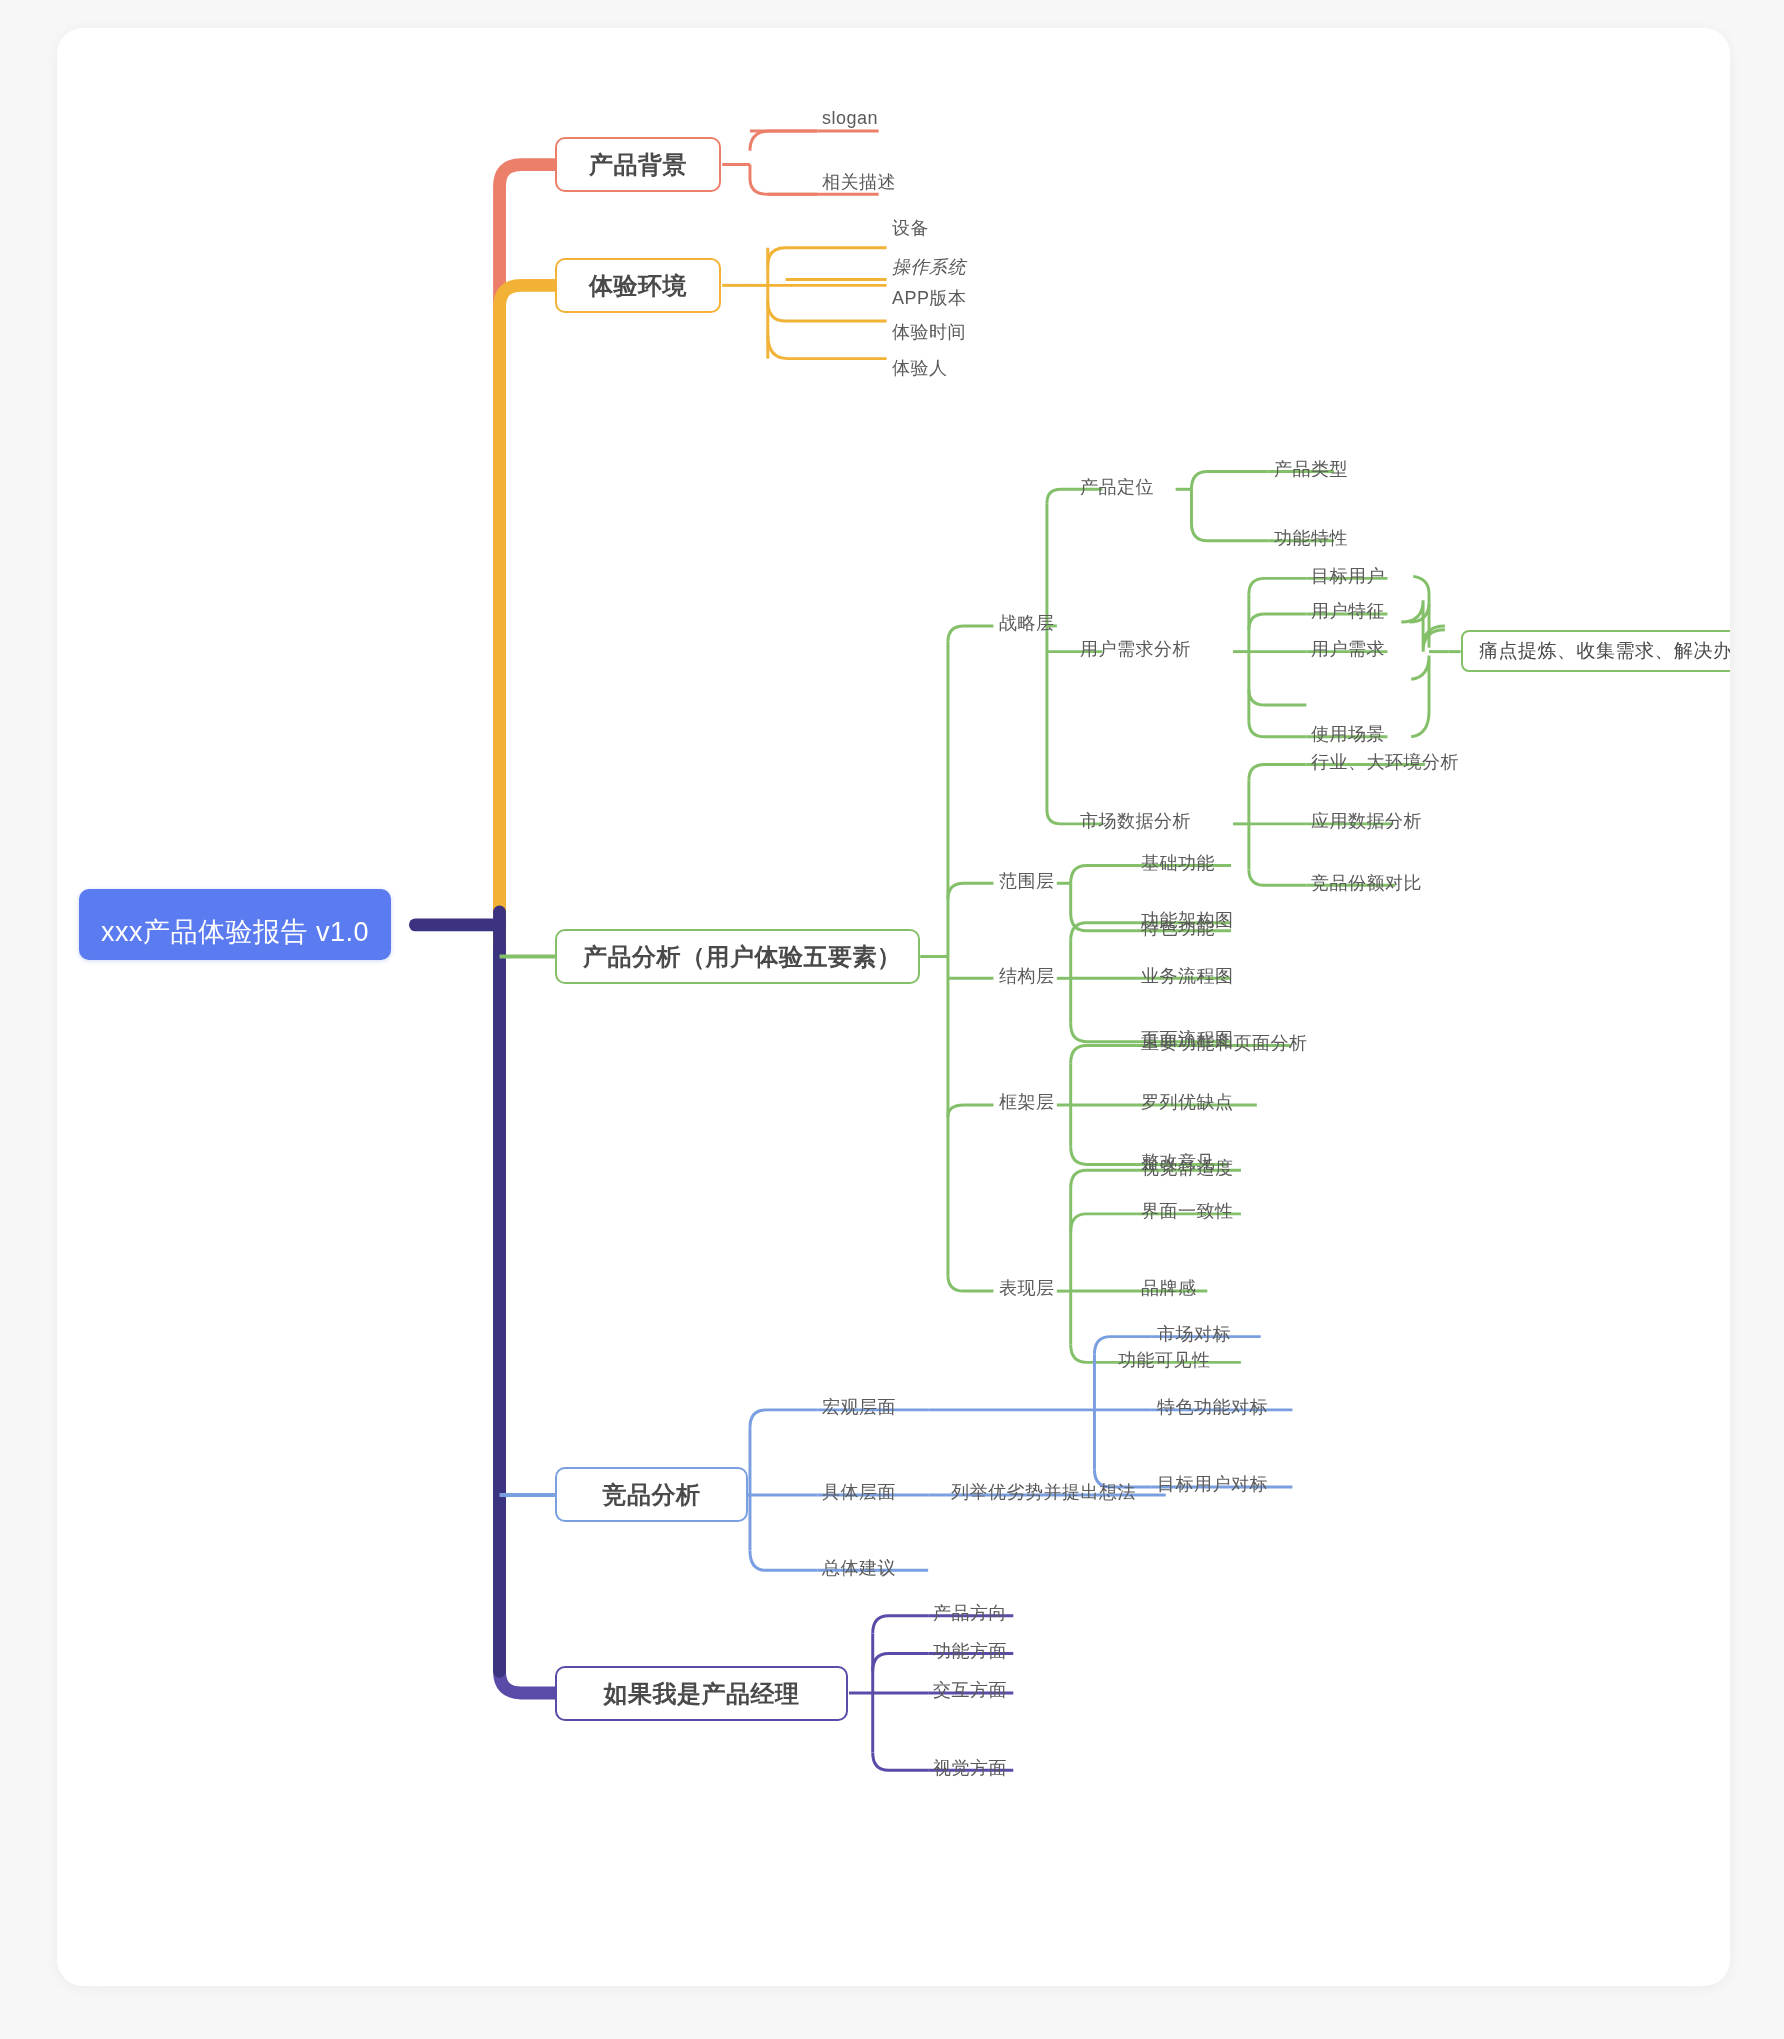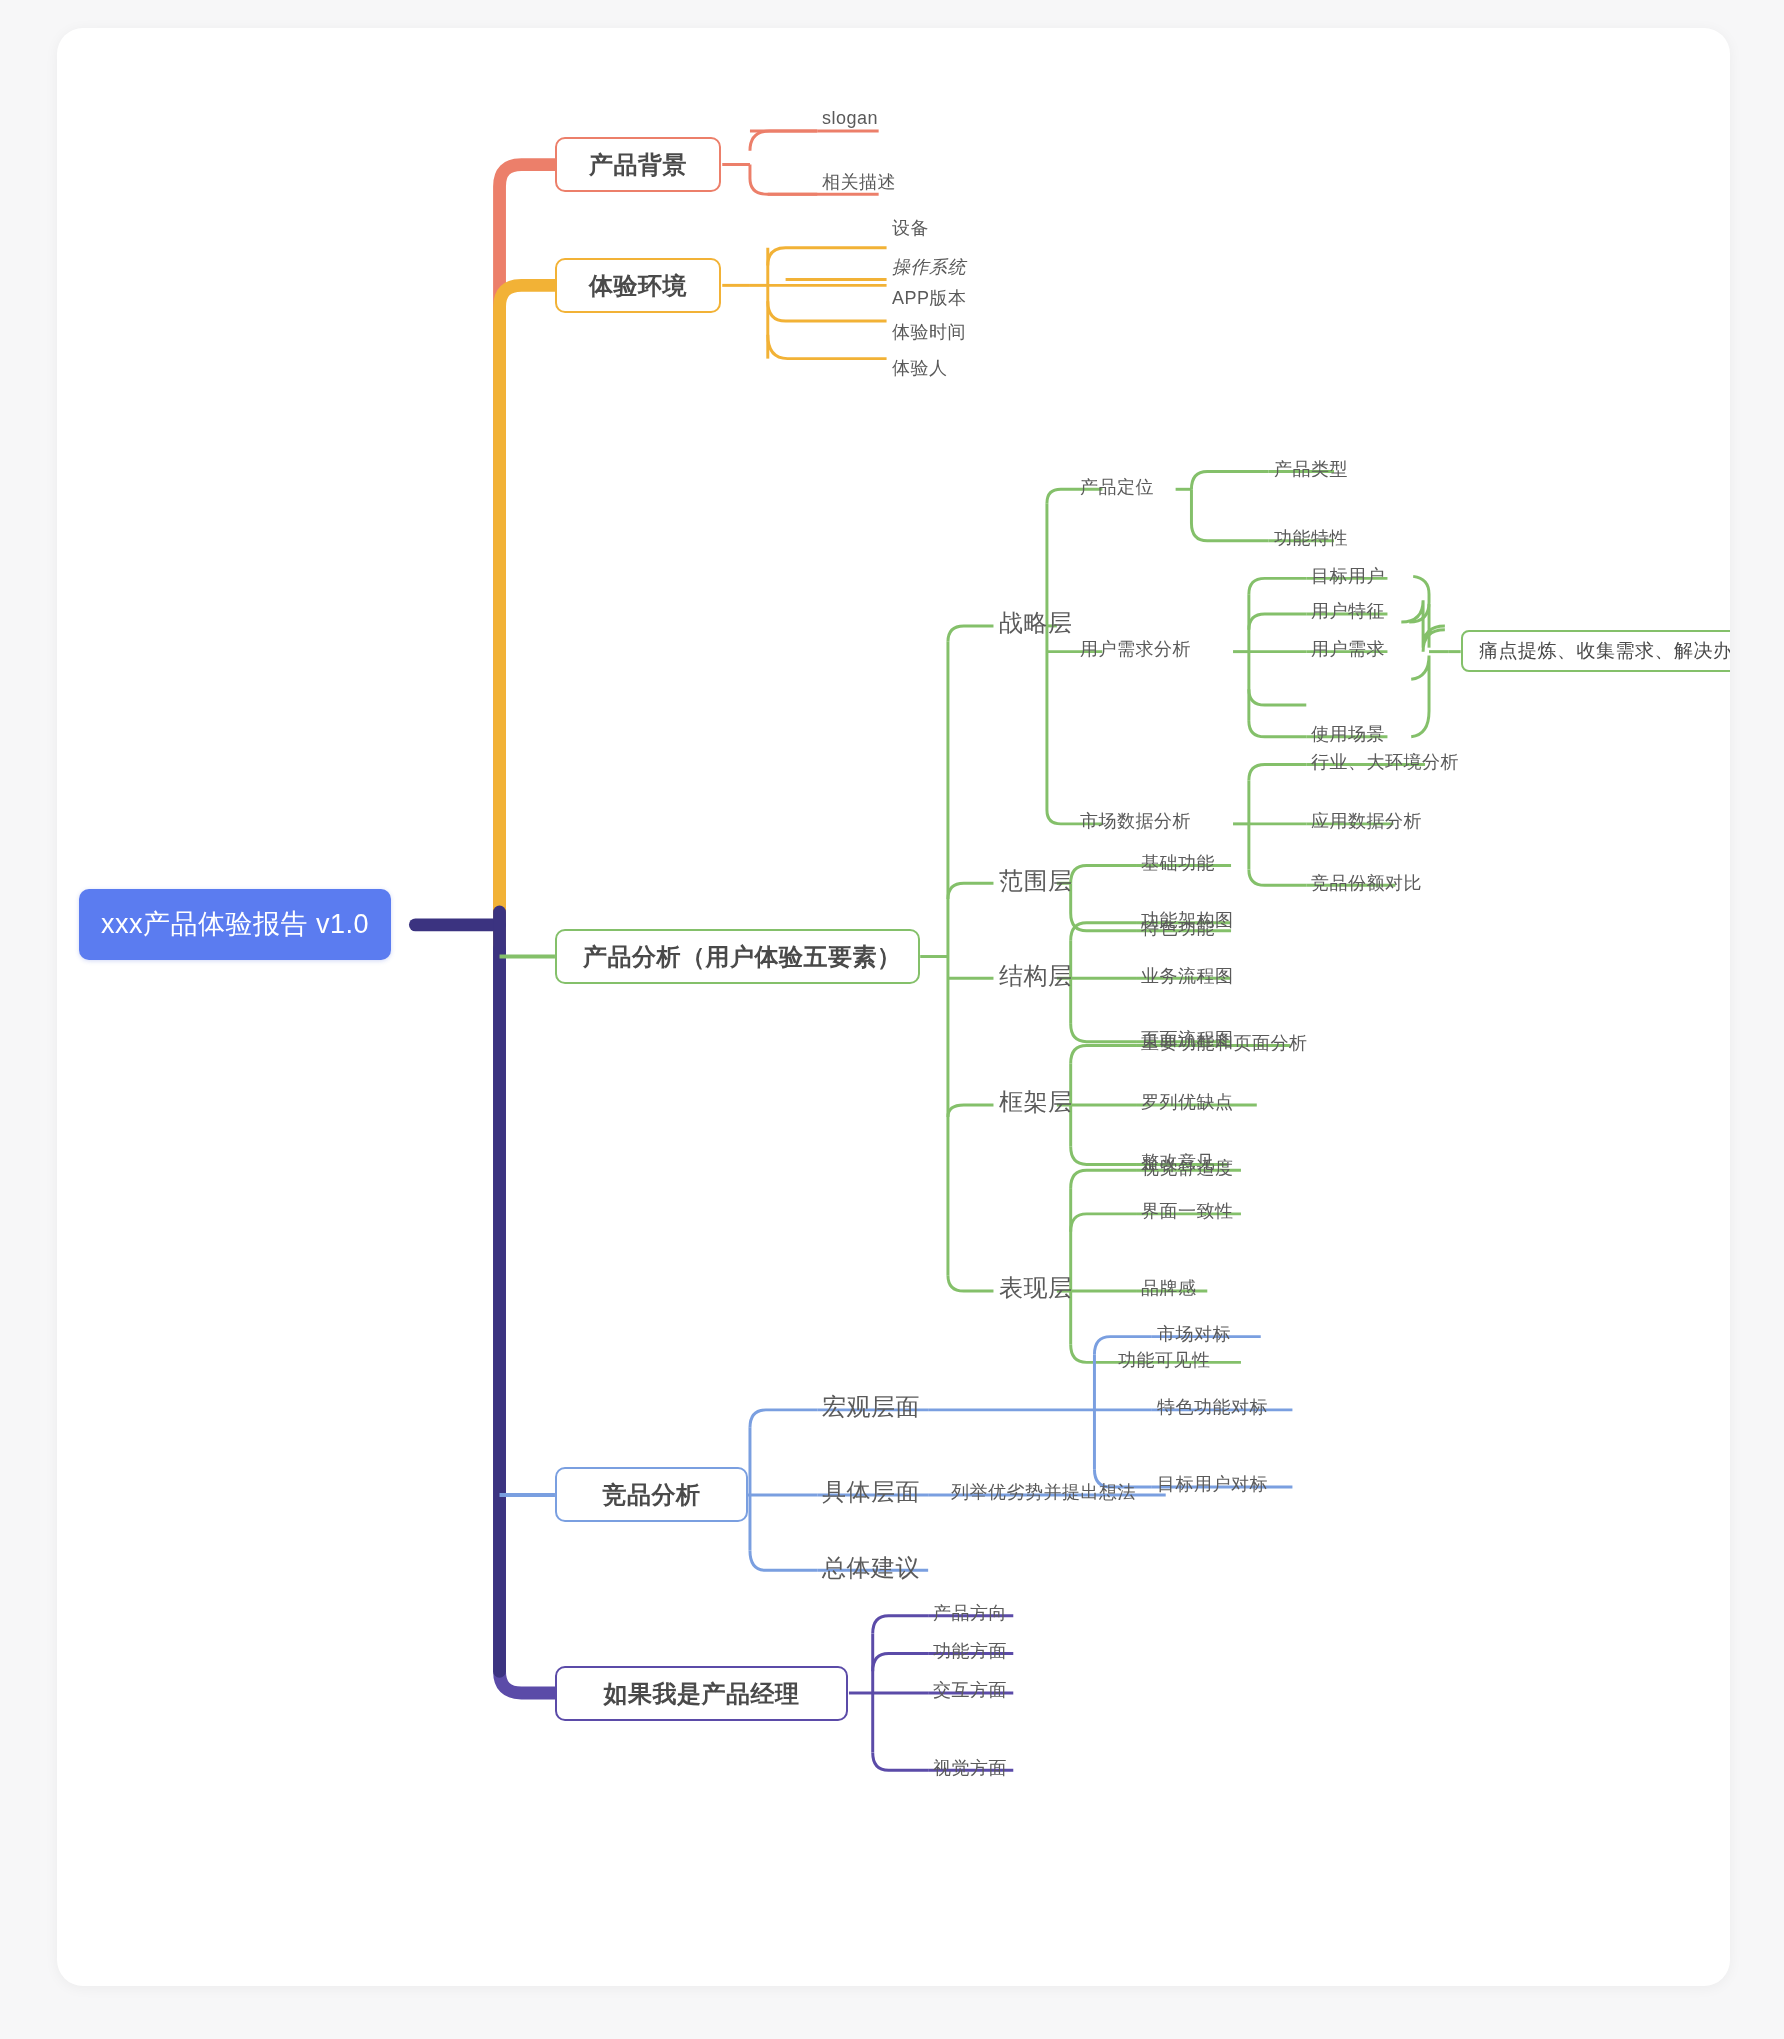--- a/index.html
+++ b/index.html
@@ -28,21 +28,21 @@
     white-space:nowrap;
     color:#4a4a4a;
     letter-spacing:0.5px;
   }
   .root{
     background:#5b7cf0;
     color:#ffffff;
     border-radius:10px;
     font-size:27px;
     font-weight:400;
-    padding:0 22px;
+    padding:8px 22px;
     height:71px;
     line-height:71px;
     text-align:center;
     box-shadow:0 1px 4px rgba(70,100,220,.25);
   }
   .l1{
     background:#ffffff;
     border:2.5px solid #cccccc;
     border-radius:10px;
     font-size:24px;
@@ -59,21 +59,21 @@
   .l1.purple{border-color:#5b4ba8;}
 
   .leaf{
     font-size:18px;
     color:#5a5a5a;
     font-weight:400;
     height:26px;
     line-height:26px;
     padding:0 3px;
   }
-  .leaf.mid{font-size:24px;}
+  .leaf.mid{font-size:18px;}
   .summary{
     background:#ffffff;
     border:2px solid #84c06a;
     border-radius:8px;
     font-size:19px;
     color:#4a4a4a;
     height:42px;
     line-height:38px;
     padding:0 16px;
     text-align:center;

